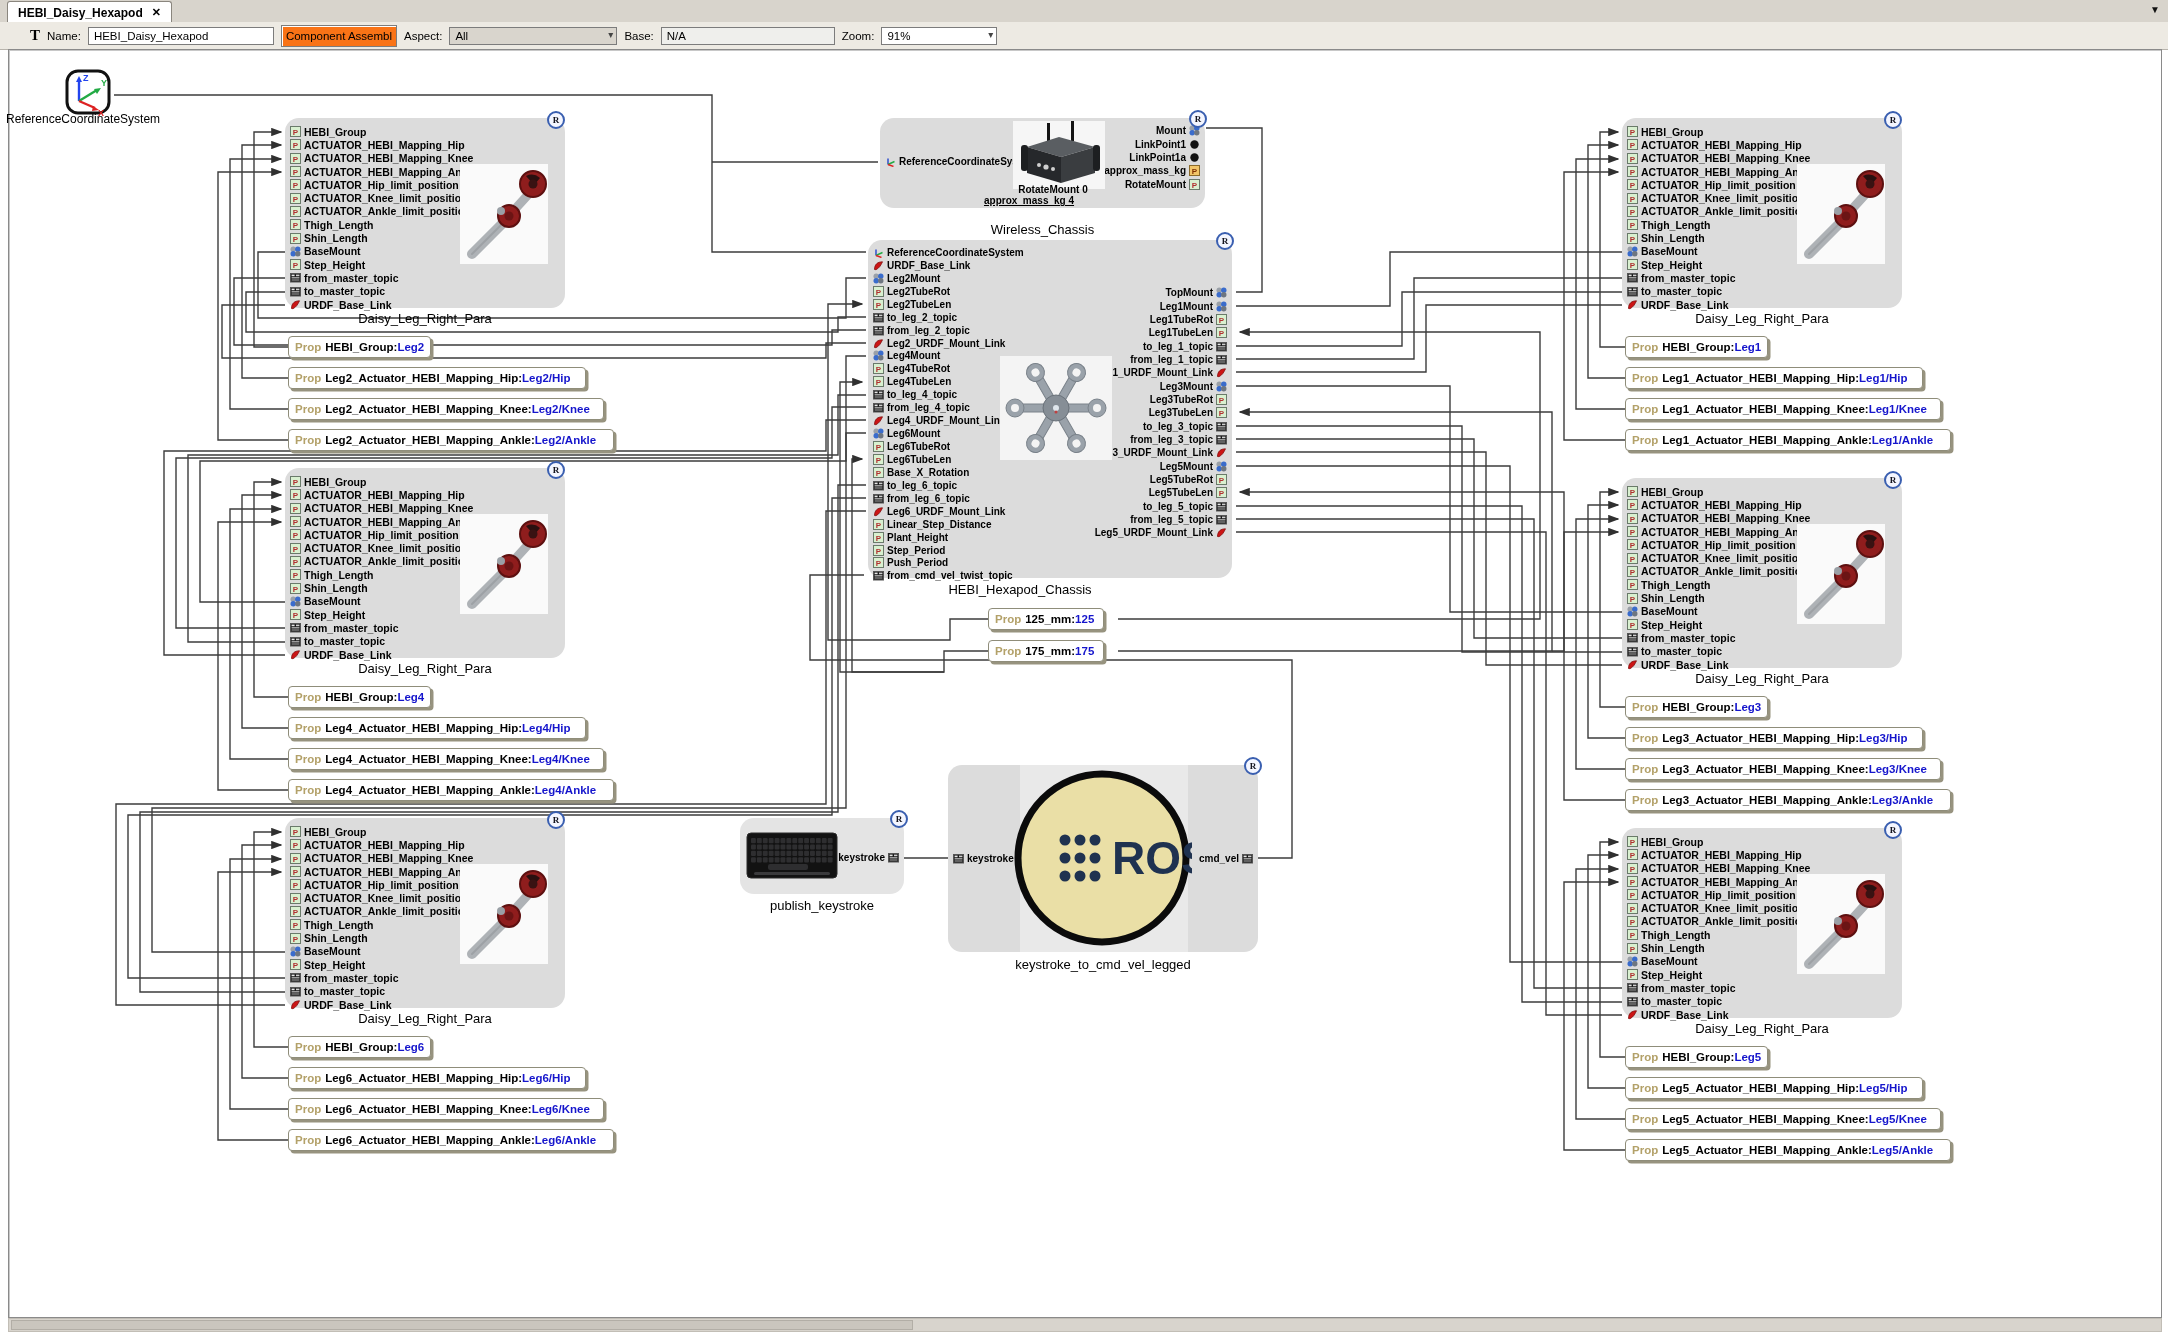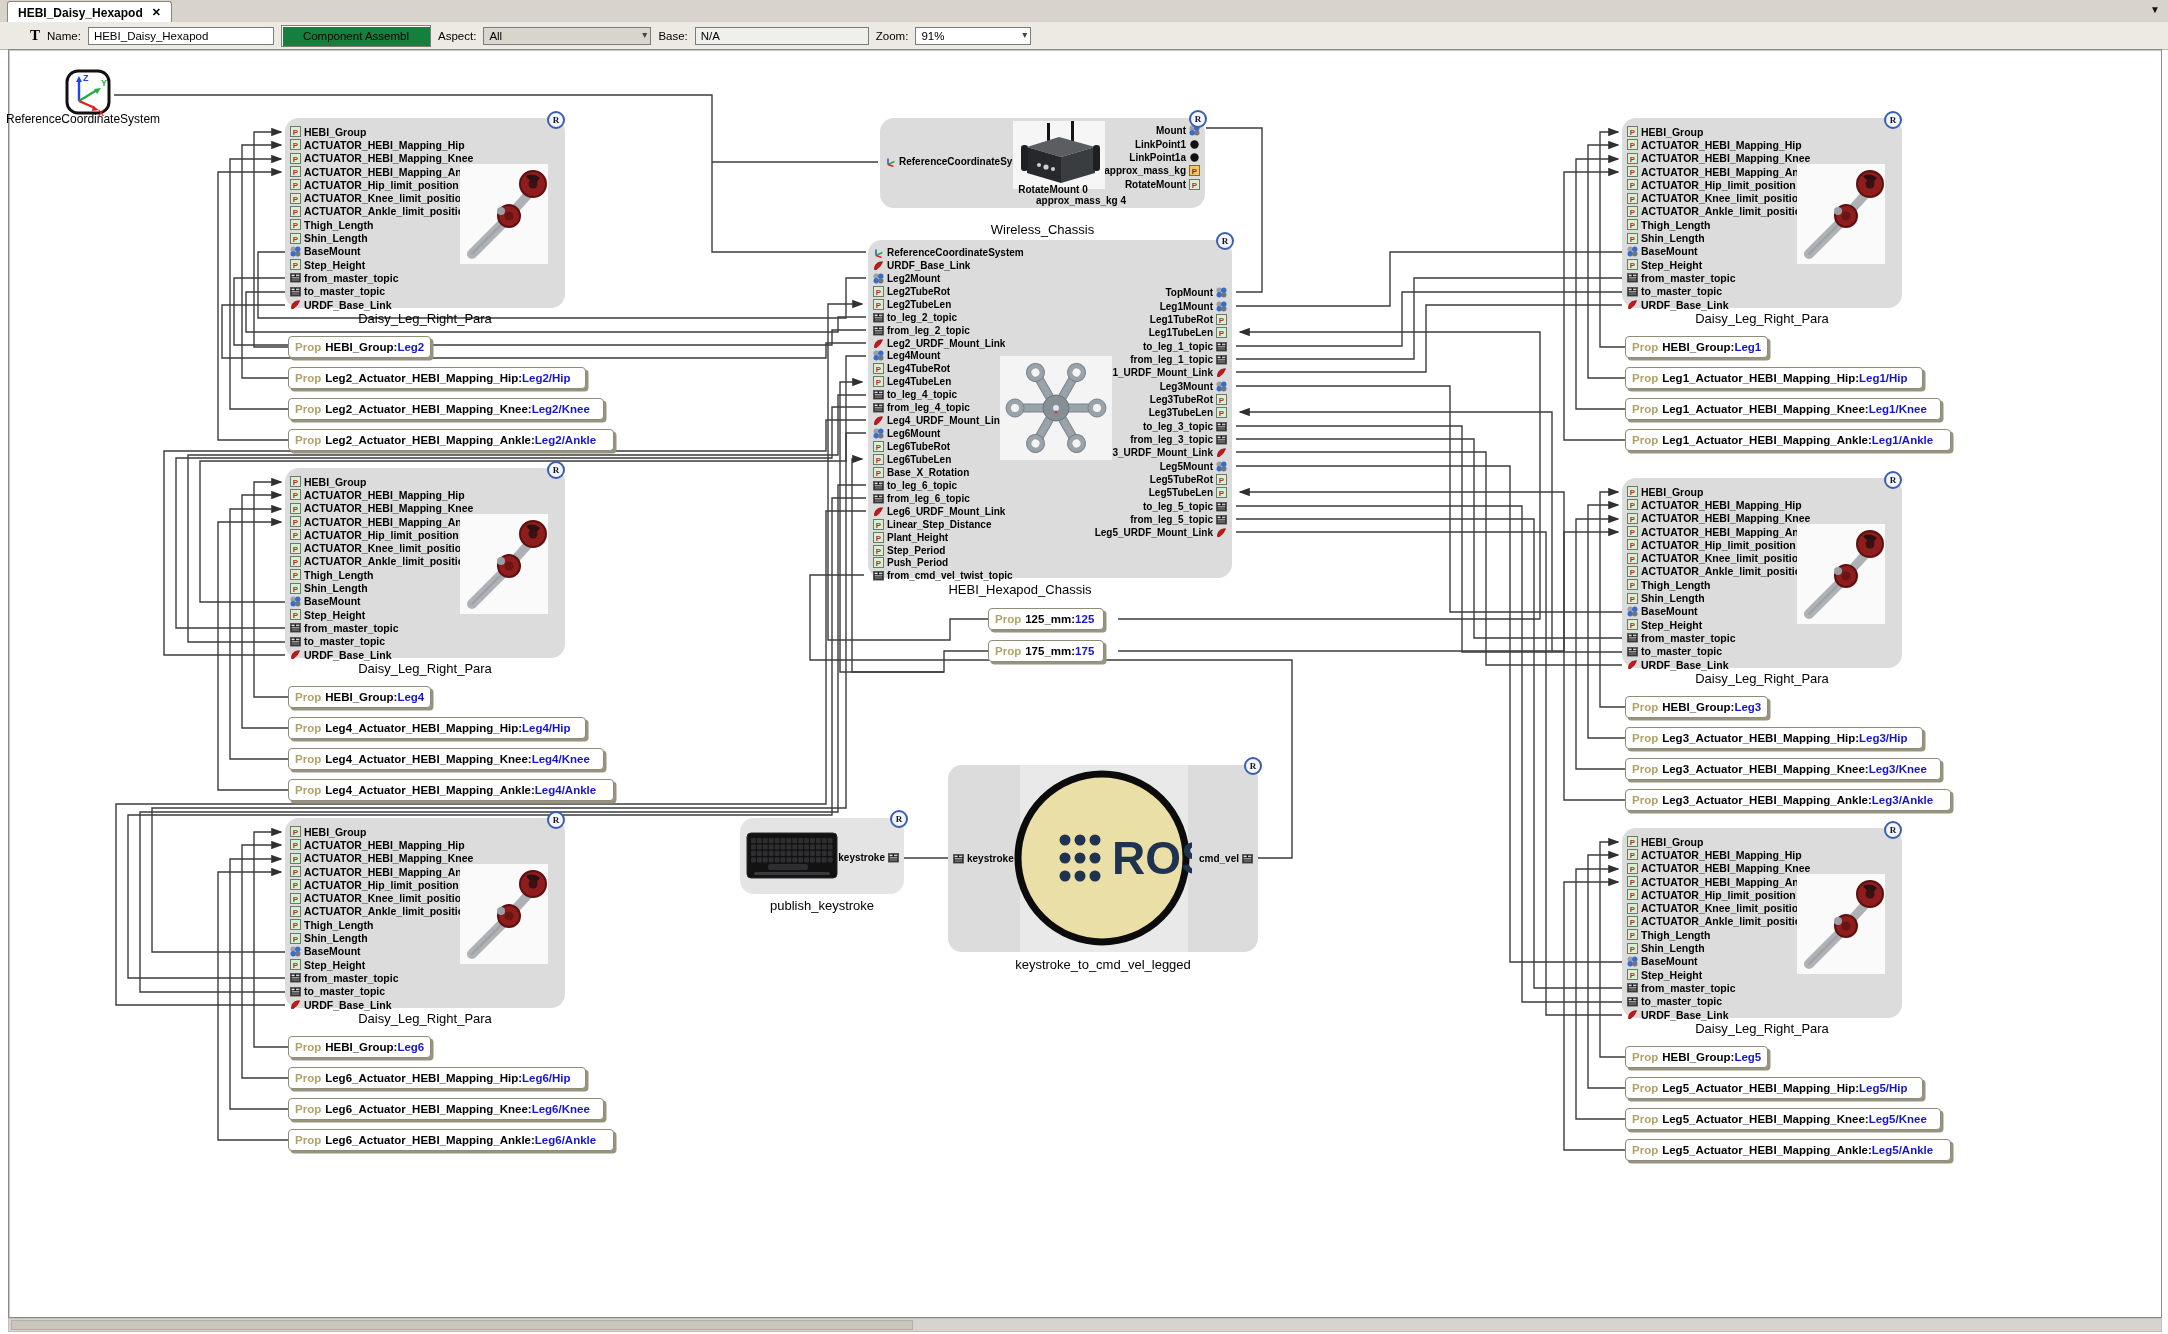--- a/index.html
+++ b/index.html
@@ -12,22 +12,22 @@
        border:1px solid #8a867e;border-bottom:none;border-radius:3px 3px 0 0;
        display:flex;align-items:center;gap:9px;padding:0 10px;font-size:12px;font-weight:bold}
   .tab .close{font-weight:bold;font-size:11px;cursor:default}
   .overflow{position:absolute;right:8px;top:4px;font-size:10px;color:#111}
   .toolbar{position:absolute;top:22px;left:0;right:0;height:27px;background:#edeae3;
            border-bottom:1px solid #b8b4ac;display:flex;align-items:center;gap:7px;
            padding-left:30px;font-size:11.5px}
   .ticon{font-family:"Liberation Serif",serif;font-weight:bold;font-size:15px}
   .fld{height:18px;border:1px solid #7c7c7c;background:#fff;display:flex;align-items:center;
        padding:0 5px;font-size:11.5px;box-sizing:border-box}
-  .btn{height:20px;border:1px solid #7c7c7c;background:#15803d;display:flex;align-items:center;
-       padding:0 21px;font-size:11.5px;box-shadow:inset 1px 1px 0 #fff;white-space:nowrap;
+  .btn{height:20px;border:1px solid #7c7c7c;background:#f97316;display:flex;align-items:center;
+       padding:0 4px;font-size:11.5px;box-shadow:inset 1px 1px 0 #fff;white-space:nowrap;
        overflow:hidden;max-width:118px}
   .sel{position:relative;padding-right:22px}
   .sel.gray{background:#d9d5cd}
   .sel .chev{position:absolute;right:3px;top:1px;color:#444;font-size:10px}
   .sel .chev::after{content:"▾"}
   
   .canvas-border{position:absolute;left:8px;top:49px;right:6px;bottom:16px;background:#fff;
                  border:1px solid #8a8a8a;box-shadow:inset 1px 1px 0 #c8c8c8}
   .hscroll{position:absolute;left:8px;right:6px;bottom:2px;height:12px;background:#d8d4cd;
            border:1px solid #c2beb6}
@@ -1118,21 +1118,21 @@
           <polygon points="14,26 48,36 48,62 14,52" fill="#26282b"></polygon>
           <polygon points="82,26 48,36 48,62 82,52" fill="#3a3d40"></polygon>
           <circle cx="26" cy="44" r="2" fill="#cfcfcf"></circle>
           <circle cx="33" cy="46" r="2.6" fill="#cfcfcf"></circle>
           <circle cx="40" cy="48" r="2" fill="#cfcfcf"></circle>
           <rect x="8" y="24" width="7" height="26" rx="3" fill="#1d1f21"></rect>
           <rect x="80" y="24" width="7" height="26" rx="3" fill="#1d1f21"></rect>
         </svg></div>
     </div>
     <div class="cap" style="left: 1000px; top: 184px; width: 106px;">RotateMount 0</div>
-    <div class="cap" style="left: 1028px; top: 195px; width: 106px;">approx_mass_kg 4</div>
+    <div class="cap" style="left: 976px; top: 195px; width: 106px; text-decoration: underline;">approx_mass_kg 4</div>
     <div class="badge" style="left: 1189px; top: 110px;">R</div>
     <div class="btitle" style="left: 880px; top: 222px; width: 325px;">Wireless_Chassis</div>
     <div class="block" style="left: 868px; top: 240px; width: 364px; height: 338px;">
       <div class="ports" style="top: 6px;">
         <div class="port small">
           <span class="icon"><svg class="icon" viewBox="0 0 11 11">
               <line x1="3" y1="8.5" x2="3" y2="2.5" stroke="#2244cc" stroke-width="1.4"></line>
               <line x1="3" y1="8.5" x2="9.5" y2="5.5" stroke="#22aa44" stroke-width="1.4"></line>
               <line x1="3" y1="8.5" x2="8.5" y2="10.5" stroke="#dd2222" stroke-width="1.4"></line>
             </svg></span>

